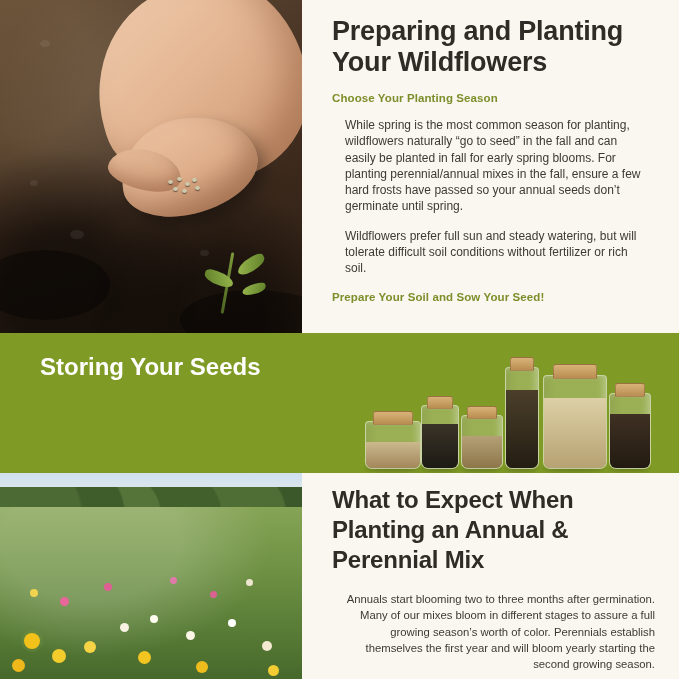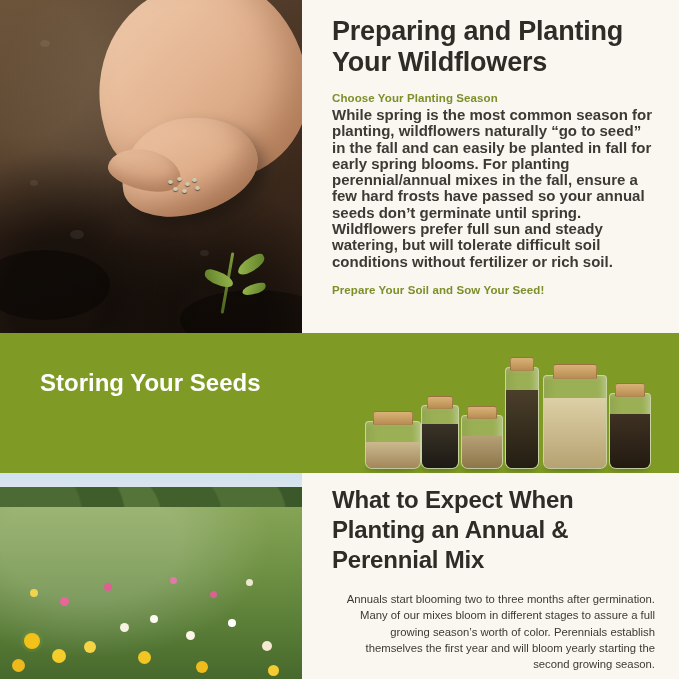--- a/index.html
+++ b/index.html
@@ -128,43 +128,42 @@
     letter-spacing: -0.2px;
   }
   .sub {
     margin: 14px 0 3px 0;
     font-size: 11.5px;
     font-weight: bold;
     color: #7d8f2a;
     letter-spacing: .1px;
   }
   .body {
-    margin: 0;
-    font-size: 15px;
+    margin: 13px;
+    font-size: 12px;
     line-height: 16.3px;
     color: #3d3a35;
-    font-weight: bold;
   }
 
   
   .sec2 {
     position: absolute;
     left: 0; top: 333px;
     width: 679px;
     height: 140px;
     background: #7f9a25;
     overflow: hidden;
   }
   .sec2-text {
     position: absolute;
     left: 40px; top: 20px;
     width: 310px;
   }
   h2.title2 {
-    margin: 16px 0 12px 0;
+    margin: 0 0 12px 0;
     font-size: 24px;
     line-height: 27px;
     font-weight: bold;
     color: #ffffff;
   }
   .body2 {
     margin: 0;
     font-size: 11.3px;
     line-height: 16.3px;
     color: #f4f6e8;

